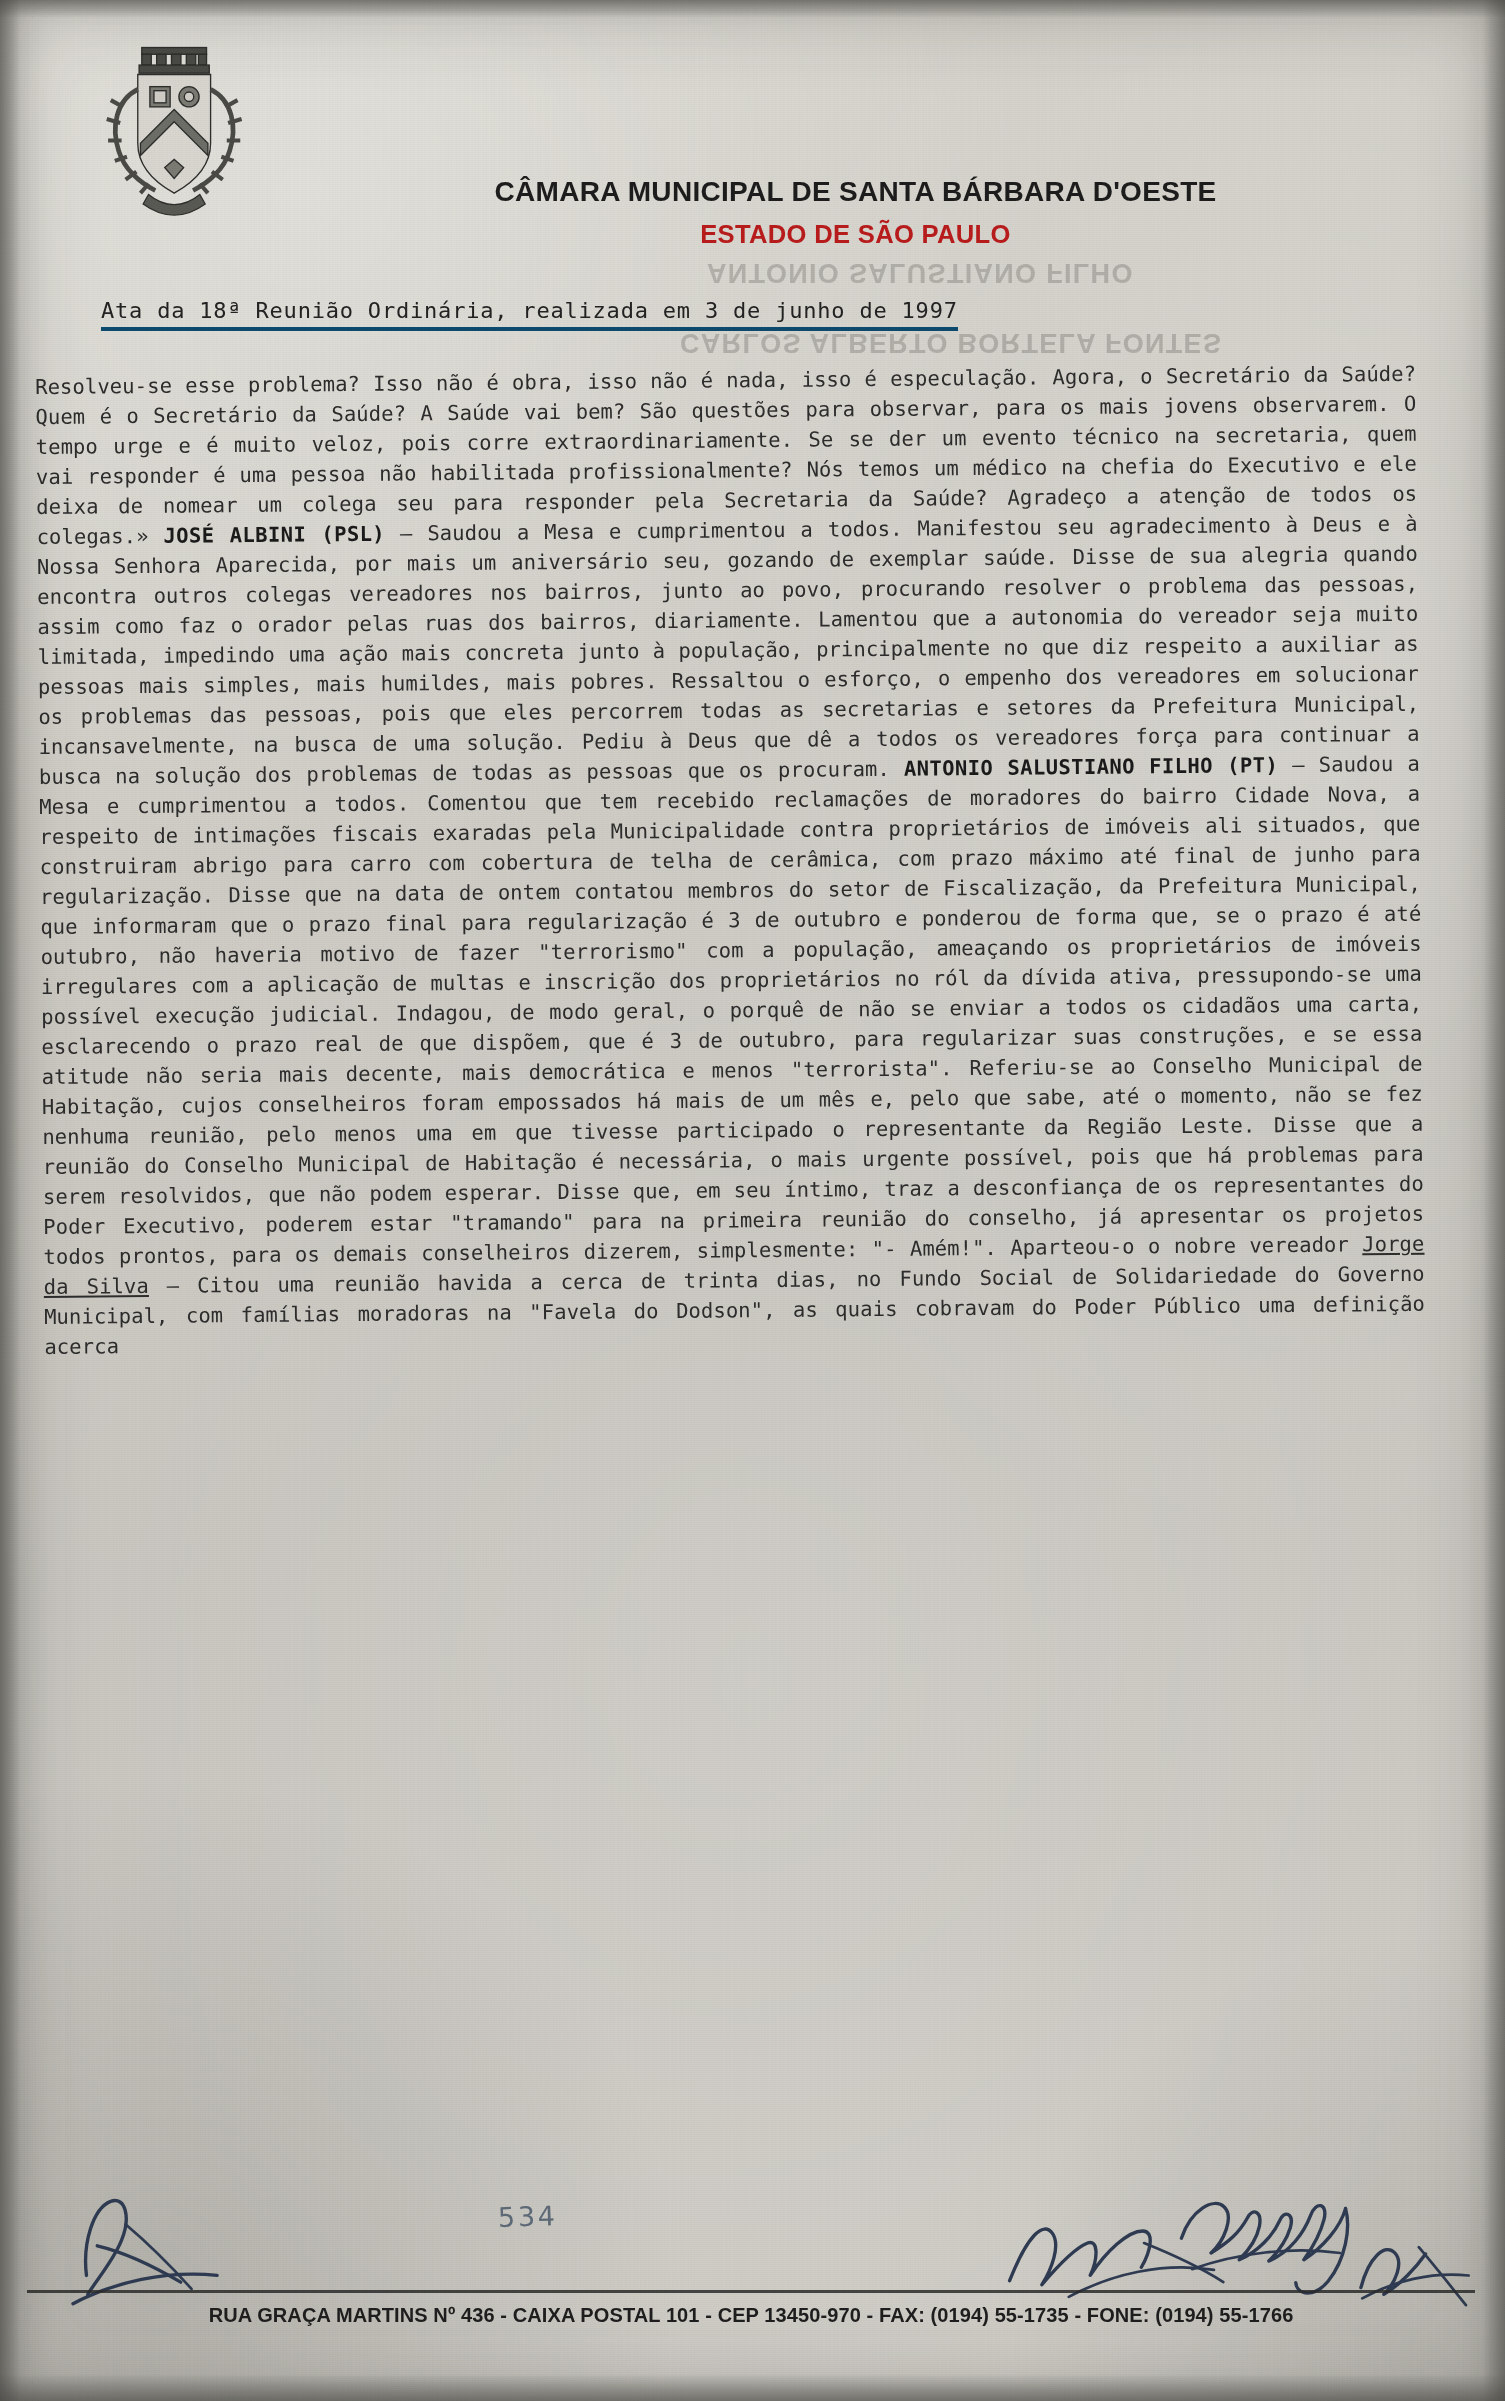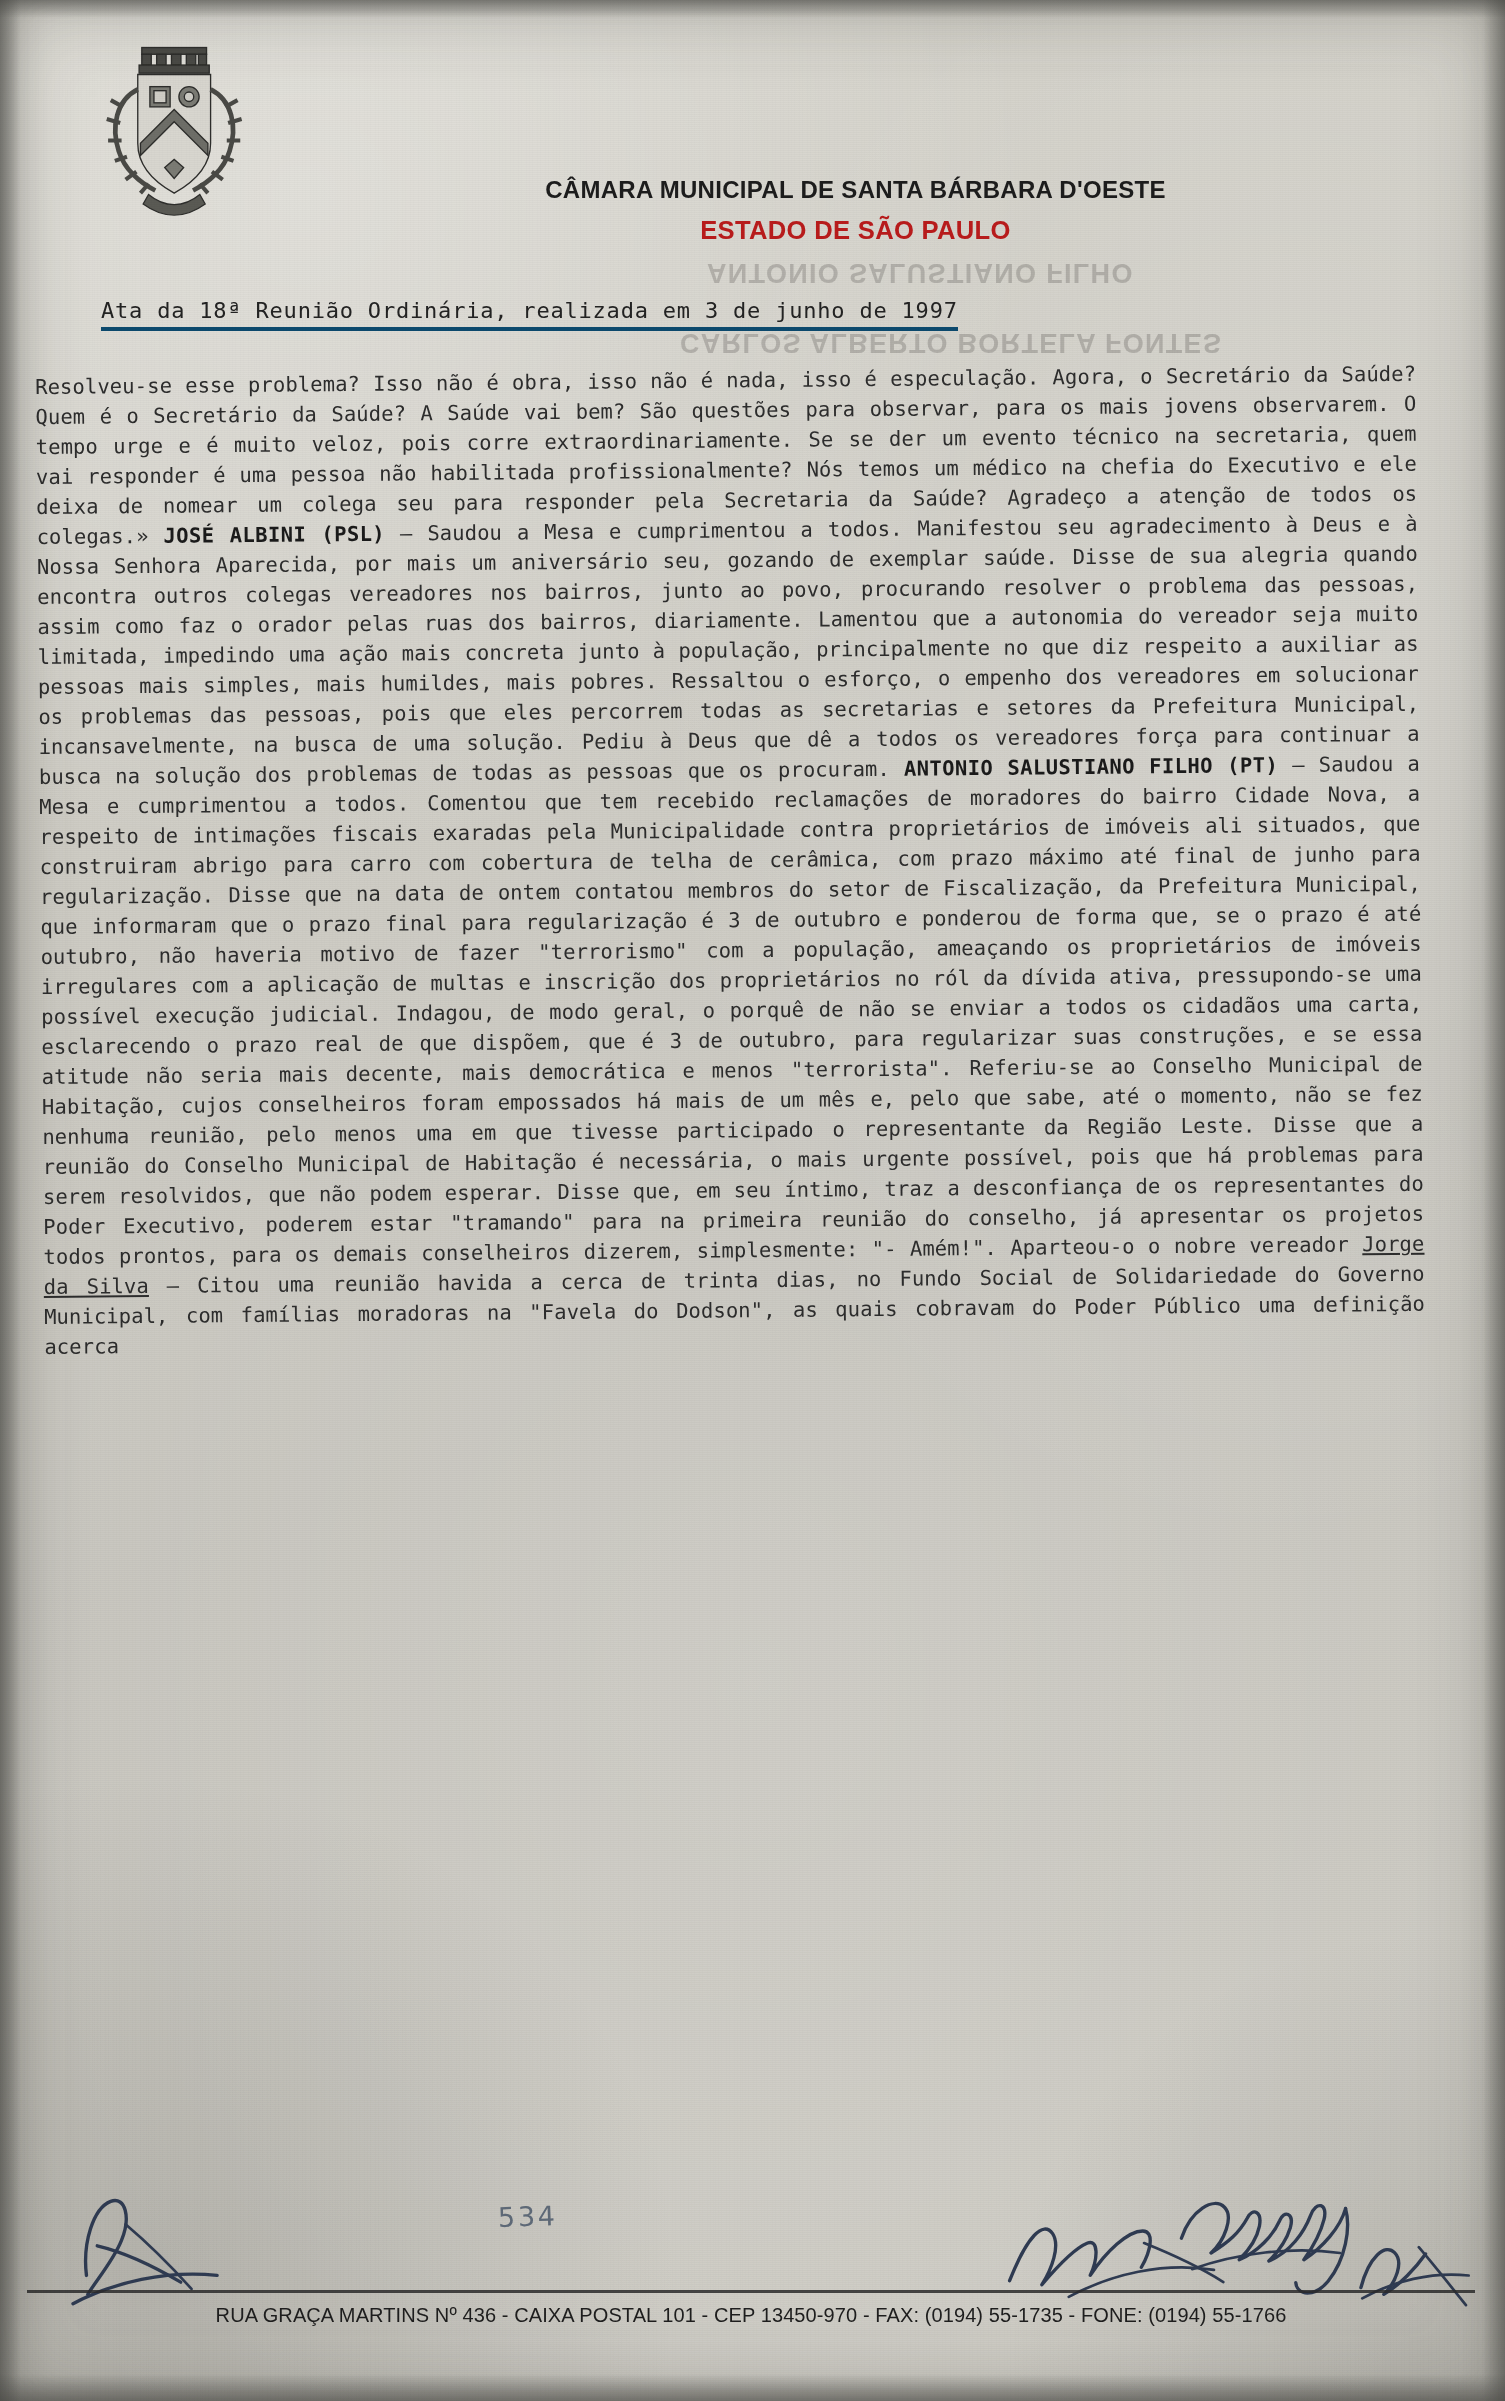--- a/index.html
+++ b/index.html
@@ -65,21 +65,21 @@
   .crest svg { width: 100%; height: 100%; display: block; }
 
   .header-text {
     position: absolute;
     left: 377px;
     top: 176px;
     width: 957px;
     text-align: center;
   }
   .org-title {
-    font-size: 24px;
+    font-size: 28px;
     font-weight: 700;
     letter-spacing: 0.3px;
     color: #1d1d1d;
     white-space: nowrap;
   }
   .org-subtitle {
     margin-top: 12px;
     font-size: 25.6px;
     font-weight: 700;
     letter-spacing: 0.3px;
@@ -161,21 +161,21 @@
     background: #2b2b2b;
     opacity: 0.85;
   }
   .footer-line {
     position: absolute;
     left: 27px;
     top: 2304px;
     width: 1448px;
     text-align: center;
     font-size: 20px;
-    font-weight: 400;
+    font-weight: 700;
     color: #1f1f1f;
     letter-spacing: 0.1px;
     white-space: nowrap;
   }
 
   
   .sig { position: absolute; pointer-events: none; }
   .sig svg { display: block; overflow: visible; }
   .sig path { fill: none; stroke: #2f3b52; stroke-linecap: round; stroke-linejoin: round; }
   .sig-a { left: 73px; top: 2181px; }

